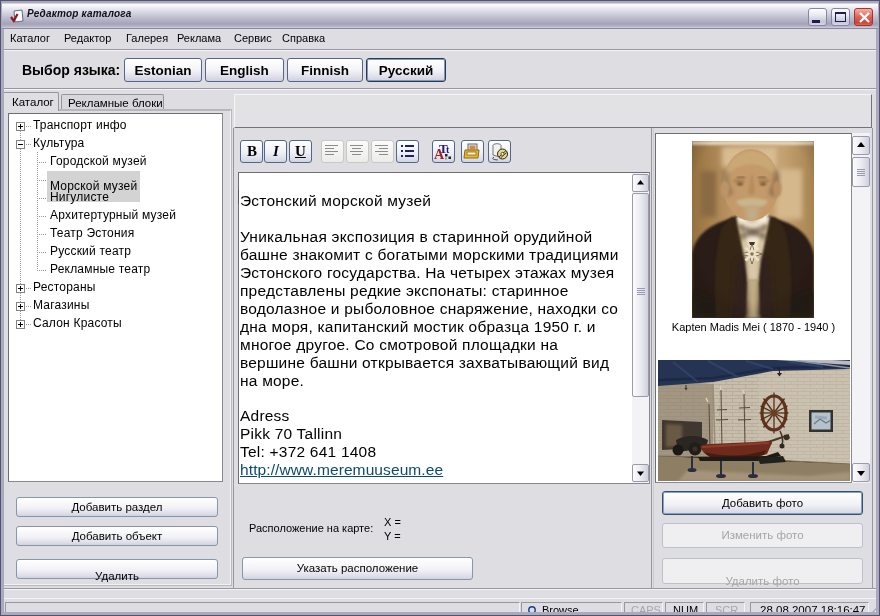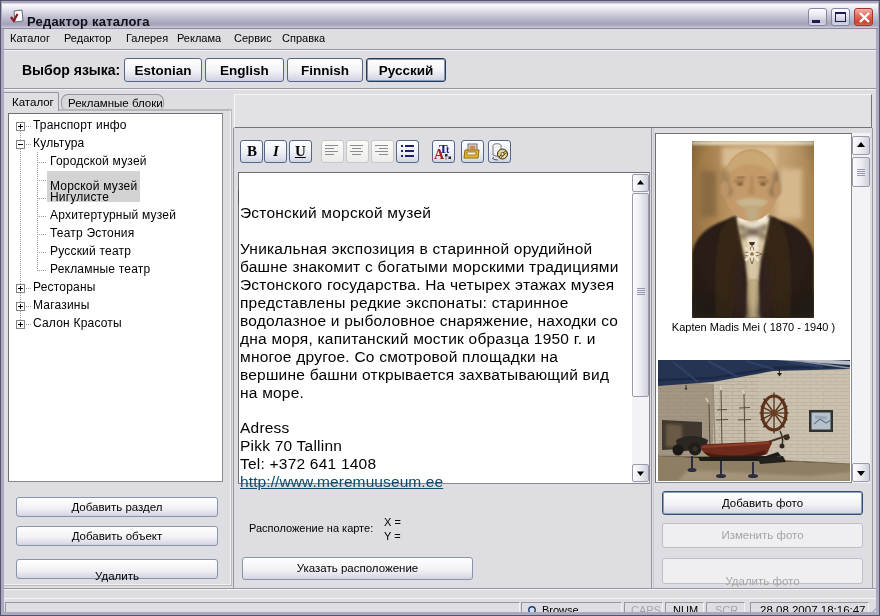--- a/index.html
+++ b/index.html
@@ -3,37 +3,37 @@
 <meta charset="utf-8">
 <style>
 * { margin:0; padding:0; box-sizing:border-box; }
 html,body { width:880px; height:616px; overflow:hidden; }
 body { font-family:"Liberation Sans",sans-serif; position:relative; background:#dedde1; }
 .abs { position:absolute; }
 #frame { position:absolute; inset:0; border:1px solid #54536e; box-shadow:inset 0 0 0 3px #aaa9bd; pointer-events:none; z-index:50;}
 #titlebar { position:absolute; left:2px; top:2px; right:2px; height:27px;
   background:linear-gradient(180deg,#8f8ea4 0%,#c5c4d4 4%,#fbfbfd 10%,#e3e2ec 30%,#bfbed0 60%,#a3a2b8 85%,#bbbac9 96%,#d6d5e0 100%);
   border-bottom:1px solid #8a89a0; z-index:51;}
-#title-text { position:absolute; left:25px; top:12px; font-size:13px; font-weight:bold; color:#101018; letter-spacing:0.2px;}
+#title-text { position:absolute; left:25px; top:6px; font-size:10px; font-weight:bold; color:#101018; letter-spacing:0.2px;font-style:italic;}
 .winbtn { position:absolute; top:6px; width:19px; height:18px; border-radius:3px; border:1px solid #8585a5;
   background:linear-gradient(180deg,#fdfdfe 0%,#e8e8f0 40%,#c4c4d4 80%,#d8d8e4 100%); }
 #btn-close { background:linear-gradient(180deg,#f4b0a6 0%,#e2685a 45%,#cc4433 85%,#d96a55 100%); border-color:#a03528; }
 #menubar { position:absolute; left:3px; top:30px; width:874px; height:19px; background:#dedde1; }
 .menuitem { position:absolute; top:2px; font-size:11px; color:#000; }
 #menusep { position:absolute; left:3px; top:49px; width:874px; height:2px; border-top:1px solid #98979f; border-bottom:1px solid #f4f4f6; }
 #langlabel { position:absolute; left:22px; top:62px; font-size:14px; font-weight:bold; color:#000; }
 .langbtn { position:absolute; top:58px; height:24px; border-radius:3px; border:1px solid #54678a;
   background:linear-gradient(180deg,#ffffff 0%,#f4f4f8 50%,#dcdce8 85%,#d0d0e0 100%);
   font-size:13.5px; font-weight:bold; color:#000; text-align:center; padding-top:4px; }
 .langbtn.focused { border:1px solid #2a3a50; box-shadow:inset 0 0 0 1px #8098c0; }
 #langsep { position:absolute; left:3px; top:88px; width:874px; height:2px; border-top:1px solid #98979f; border-bottom:1px solid #f4f4f6; }
 
 .tab { position:absolute; border:1px solid #96959b; border-bottom:none; border-radius:2px 2px 0 0; font-size:11.5px; color:#000; }
 #tab1 { left:2px; top:92px; width:57px; height:19px; background:#dfdee2; z-index:3; padding:3px 0 0 9px;}
-#tab2 { left:61px; top:94px; width:103px; height:17px; padding:2px 0 0 6px; background:#d8d7db; z-index:1;border-radius:7px;}
+#tab2 { left:61px; top:94px; width:103px; height:17px; padding:2px 0 0 6px; background:#d8d7db; z-index:1;}
 #leftpanel { position:absolute; left:2px; top:110px; width:229px; height:475px; background:#dedde1;
   border:1px solid #f2f1f4; border-top-color:#b8b7bc; box-shadow:0 0 0 1px #b8b7bc; z-index:2;}
 #treebox { position:absolute; left:8px; top:113px; width:215px; height:369px; background:#fff;
   border:1px solid #8a8990; border-top-color:#6f6e74; border-left-color:#6f6e74; z-index:4;}
 .titem { position:absolute; font-size:12px; letter-spacing:0.2px; color:#000; white-space:nowrap; line-height:13px; }
 .pm { position:absolute; width:9px; height:9px; border:1px solid #848382; background:#fff; }
 .pm i { position:absolute; left:1px; top:3px; width:5px; height:1px; background:#000; }
 .pm.plus b { position:absolute; left:3px; top:1px; width:1px; height:5px; background:#000; }
 .sel { background:#d3d3d3; padding:9px 3px; }
 .dotv { position:absolute; width:1px; background-image:linear-gradient(180deg,#9a9a9a 1px,transparent 1px); background-size:1px 2px; }
@@ -45,21 +45,21 @@
 .xpbtn.disabled { border:1px solid #bcc2ca; background:#efeff1; color:#a5a5a8; }
 
 #strip { position:absolute; left:234px; top:94px; width:638px; height:34px; background:#e2e1e4;
   border:1px solid #74737a; border-top-color:#f5f5f7; border-left-color:#f5f5f7; }
 
 .tbtn { position:absolute; top:140px; width:23px; height:23px; border-radius:3px; border:1px solid #54678a;
   background:linear-gradient(180deg,#ffffff 0%,#eef0f6 55%,#d8dce8 90%,#ccd2e0 100%); }
 .tbtn.flat { border:1px solid #c8c8c4; background:linear-gradient(180deg,#fbfbfa 0%,#ececea 100%); }
 #textbox { position:absolute; left:238px; top:172px; width:412px; height:312px; background:#fff;
   border:1px solid #8a8990; border-top-color:#6f6e74; border-left-color:#6f6e74;}
-#textcontent { position:absolute; left:240px; top:204px; width:392px; font-size:15.5px; letter-spacing:0.22px; line-height:17.95px; color:#000; }
+#textcontent { position:absolute; left:240px; top:192px; width:392px; font-size:15.5px; letter-spacing:0.22px; line-height:17.95px; color:#000; }
 #textcontent .lnk { color:#0c4a6e; text-decoration:underline; }
 
 .sbtrack { position:absolute; background:#f3f2f5; }
 .sbbtn, .sbthumb { position:absolute; border-radius:2px; border:1px solid #9a99ae;
   background:linear-gradient(90deg,#fdfdfe 0%,#e9e9f0 55%,#d0d0dc 100%); }
 .grip { position:absolute; left:50%; transform:translateX(-50%); width:8px; }
 .grip i { display:block; height:1px; background:#9a99b2; margin-bottom:1px; }
 
 #photobox { position:absolute; left:655px; top:133px; width:197px; height:350px; background:#fff;
   border:1px solid #8a8990; border-top-color:#6f6e74; border-left-color:#6f6e74;}

